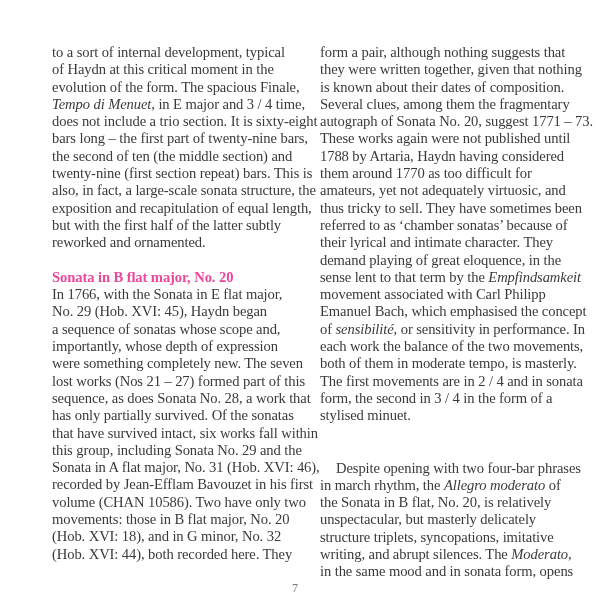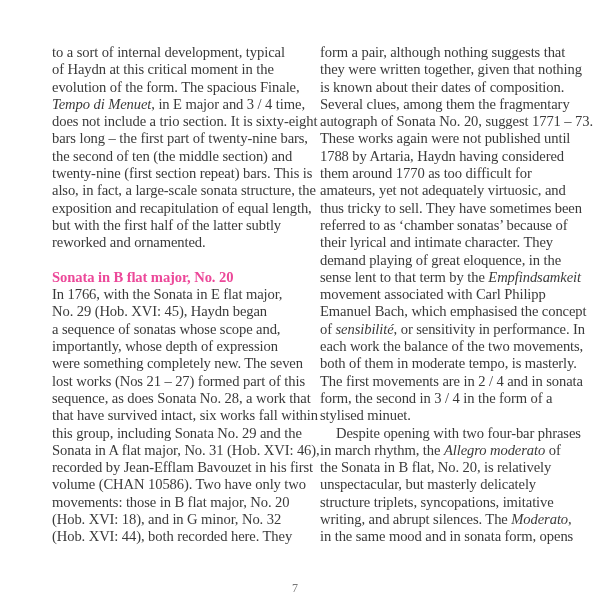--- a/index.html
+++ b/index.html
@@ -16,21 +16,21 @@
     top: 44px;
     font-size: 14.6px;
     line-height: 17.3px;
     letter-spacing: -0.1px;
   }
   .col.left { left: 36px; width: 265px; margin-left: 16px; }
   .col.right { left: 320px; width: 275px; }
   .line { display: block; white-space: nowrap; height: 17.3px; }
   .gap { display: block; height: 17.3px; }
   .heading { font-weight: bold; color: #ec4899; }
-  .indent { padding-left: 16px; }
+  .indent { padding-left: 16px; margin-top: 35px; }
   .page-num {
     position: absolute;
     left: 292px; top: 581px;
     font-size: 12px;
     color: #777;
   }
   i { font-style: italic; }
 </style>
 </head>
 <body>
@@ -53,20 +53,21 @@
   <span class="gap"></span>
   <span class="line heading">Sonata in B flat major, No. 20</span>
   <div>
       <span class="line">In 1766, with the Sonata in E flat major,</span>
       <span class="line">No. 29 (Hob. XVI: 45), Haydn began</span>
       <span class="line">a sequence of sonatas whose scope and,</span>
       <span class="line">importantly, whose depth of expression</span>
       <span class="line">were something completely new. The seven</span>
       <span class="line">lost works (Nos 21 – 27) formed part of this</span>
       <span class="line">sequence, as does Sonata No. 28, a work that</span>
+      <span class="line">has only partially survived. Of the sonatas</span>
       <span class="line">that have survived intact, six works fall within</span>
       <span class="line">this group, including Sonata No. 29 and the</span>
       <span class="line">Sonata in A flat major, No. 31 (Hob. XVI: 46),</span>
       <span class="line">recorded by Jean-Efflam Bavouzet in his first</span>
       <span class="line">volume (CHAN 10586). Two have only two</span>
       <span class="line">movements: those in B flat major, No. 20</span>
       <span class="line">(Hob. XVI: 18), and in G minor, No. 32</span>
       <span class="line">(Hob. XVI: 44), both recorded here. They</span>
     </div>
 </div>

